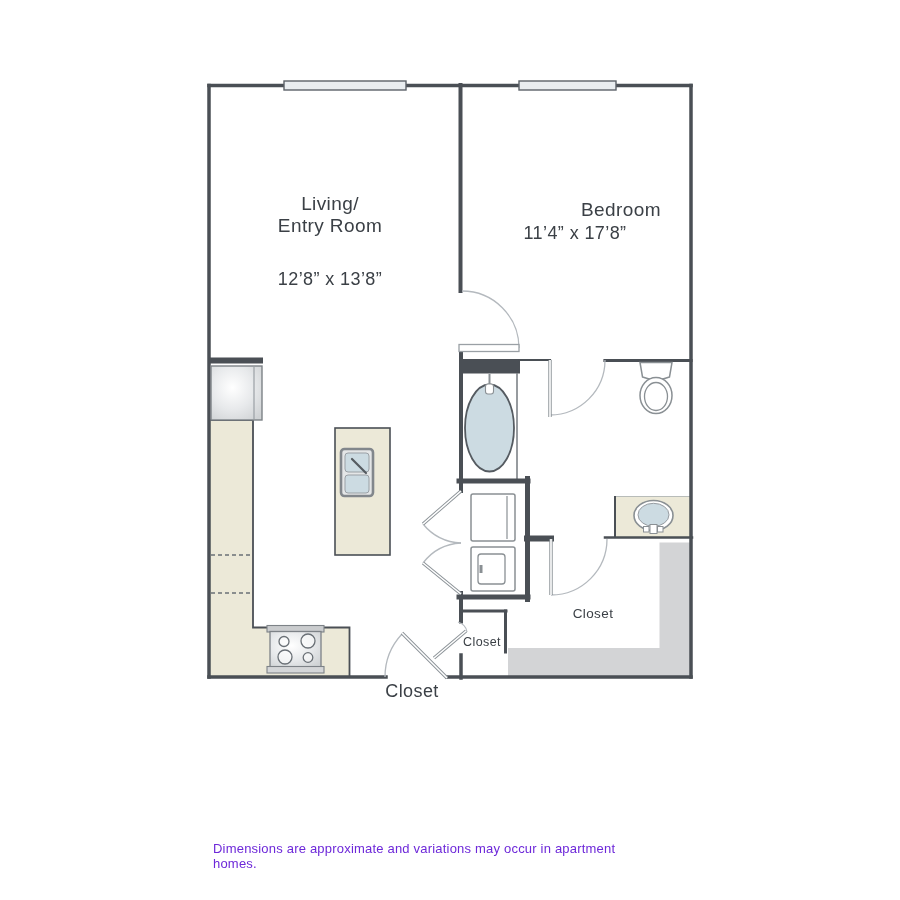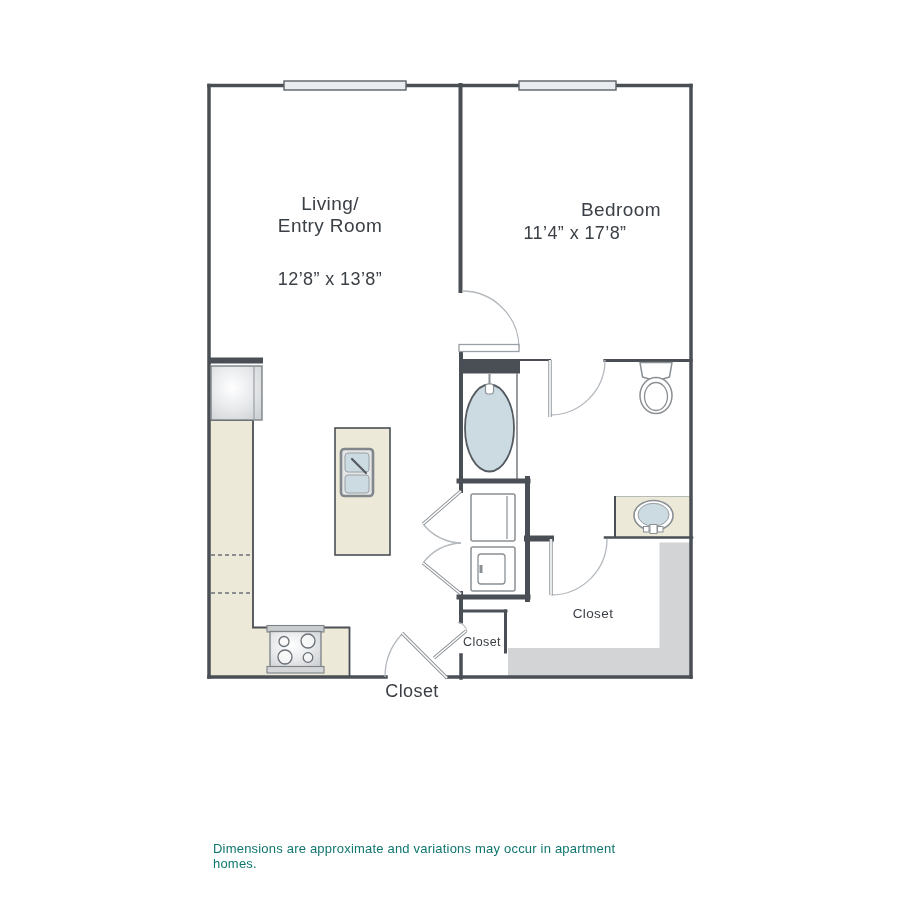--- a/index.html
+++ b/index.html
@@ -7,21 +7,21 @@
           font-family:"Liberation Sans", sans-serif;}
   svg{position:absolute;left:0;top:0;}
   .label{position:absolute;transform:translate(-50%,-50%);color:#3b4046;
          letter-spacing:.4px;white-space:nowrap;text-align:center;}
   .room-name{font-size:19px;}
   .room-dims{font-size:18px;}
   .closet-lg{font-size:13.5px;}
   .closet-sm{font-size:12.5px;}
   .entry-lbl{font-size:18px;}
   .disclaimer{position:absolute;left:50%;top:856px;transform:translate(-50%,-50%);
-              font-size:13px;color:#0f766e;letter-spacing:.2px;}
+              font-size:13px;color:#6d28d9;letter-spacing:.2px;}
   
   .wall{stroke:#4a4f55;fill:none;stroke-linecap:square;}
   .wallfill{fill:#4a4f55;stroke:none;}
   .thinwall{stroke:#7d8287;fill:none;}
   .counter{fill:#ece9d8;stroke:#4a4f55;stroke-width:1.8;}
   .shelf{fill:#d3d4d6;stroke:none;}
   .window{fill:#e9edf0;stroke:#5c6268;stroke-width:1.4;}
   .fx{stroke:#8a9094;fill:#ffffff;}
   .water{fill:#ccdbe2;}
   .swing{stroke:#b4b9be;stroke-width:1.3;fill:none;}

